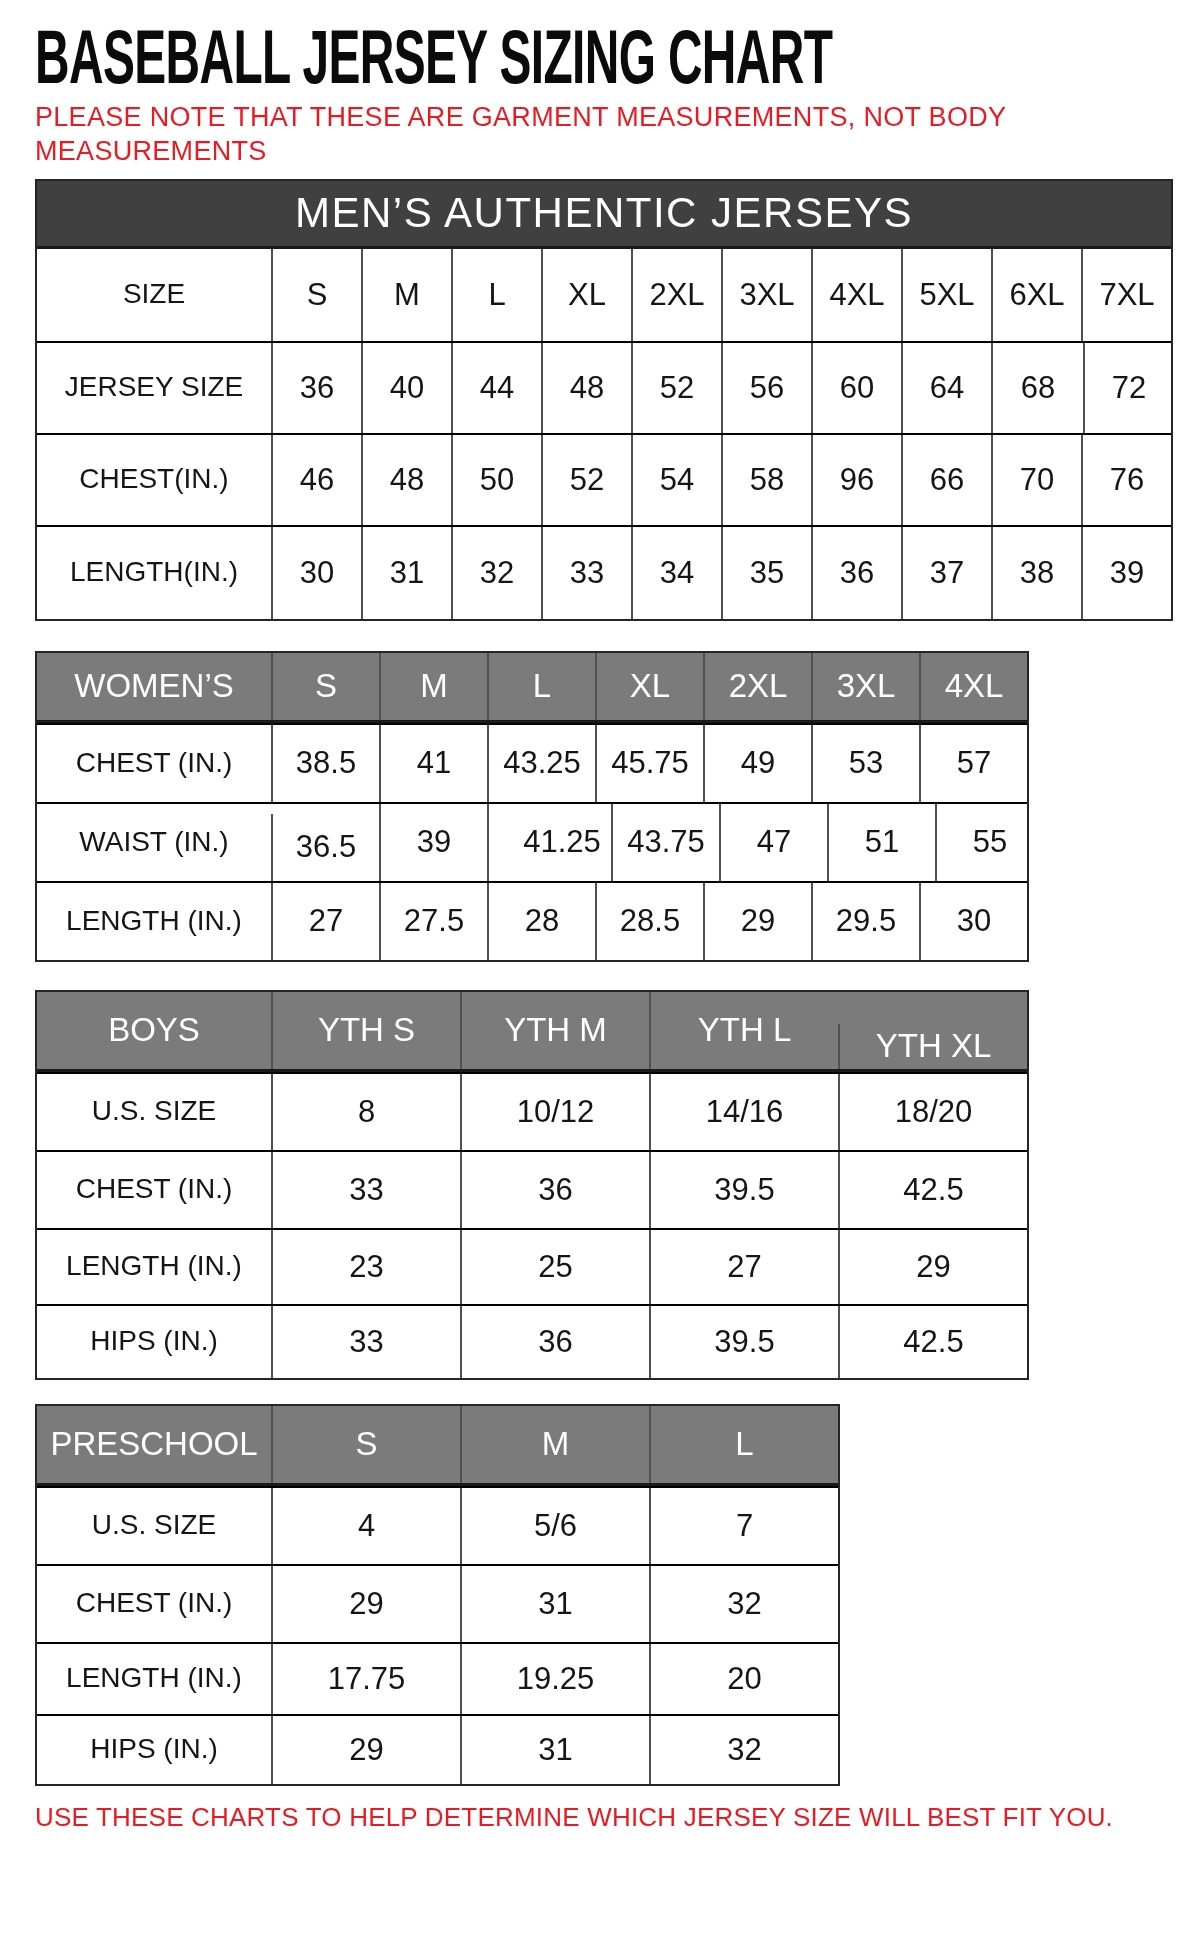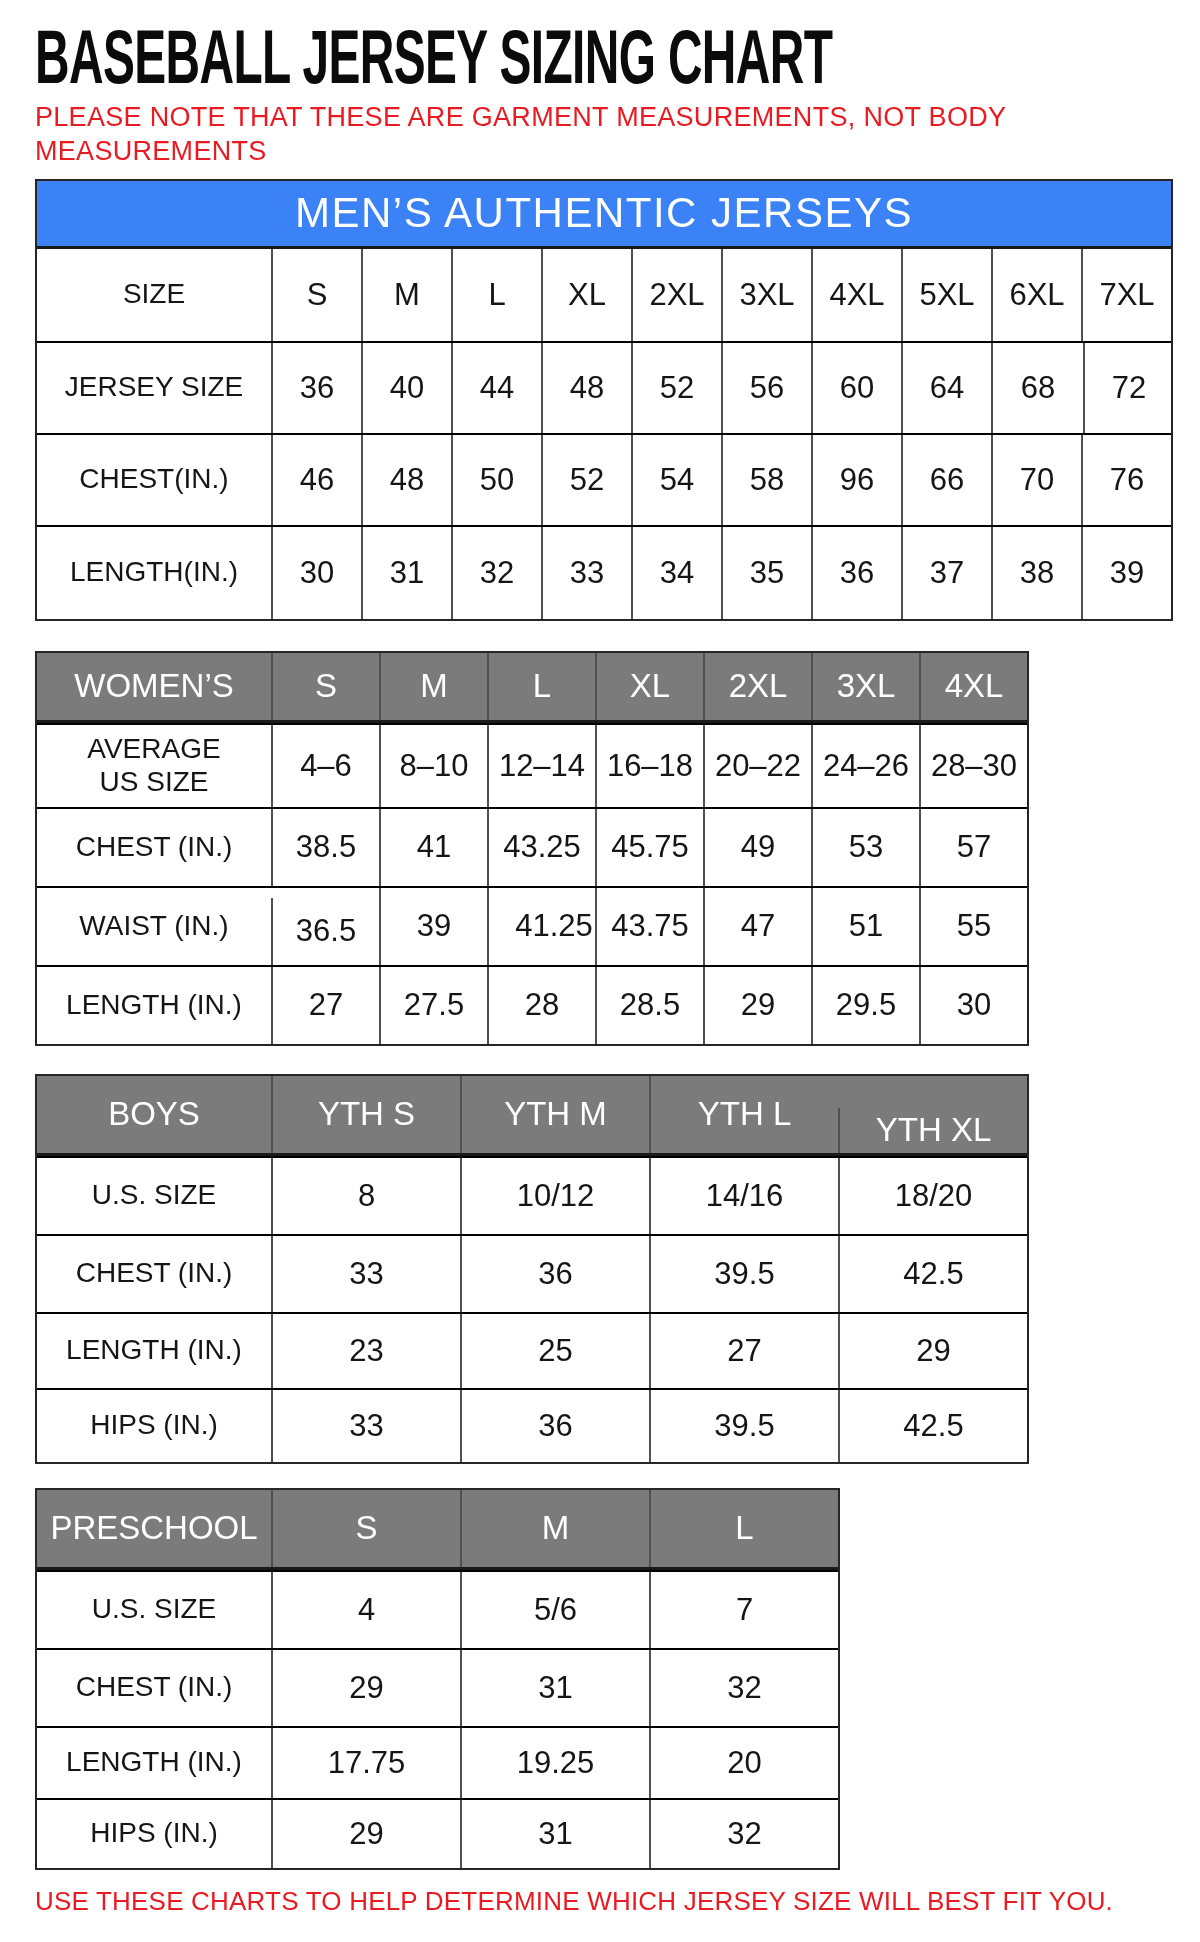--- a/index.html
+++ b/index.html
@@ -31,21 +31,21 @@
   }
 
   
   .size-table { border:2px solid #262626; background:#fff; }
   .mt-men { margin-top:10px; }
   .mt-women { margin-top:30px; }
   .mt-boys { margin-top:28px; }
   .mt-preschool { margin-top:24px; }
 
   .t-banner {
-    background:#3b82f6; color:#ffffff;
+    background:#404040; color:#ffffff;
     display:flex; align-items:center; justify-content:center;
     font-size:42px; letter-spacing:1.5px;
     border-bottom:3px solid #1a1a1a;
   }
   .t-row { display:flex; }
   .t-row + .t-row { border-top:2px solid #000000; }
   .t-header {
     background:#7B7B7B; color:#ffffff;
     border-bottom:3px solid #1a1a1a;
   }
@@ -126,46 +126,35 @@
       <div class="t-row t-header" style="height: 70px;">
         <div class="t-cell t-label" style="width: 234px;">WOMEN’S</div>
         <div class="t-cell" style="width: 108px;">S</div>
         <div class="t-cell" style="width: 108px;">M</div>
         <div class="t-cell" style="width: 108px;">L</div>
         <div class="t-cell" style="width: 108px;">XL</div>
         <div class="t-cell" style="width: 108px;">2XL</div>
         <div class="t-cell" style="width: 108px;">3XL</div>
         <div class="t-cell" style="width: 108px;">4XL</div>
       </div>
-      <div class="t-row" style="height: 84px;">
-        <div class="t-cell t-label" style="width: 234px;">AVERAGE
-US SIZE</div>
-        <div class="t-cell t-value" style="width: 108px;">4–6</div>
-        <div class="t-cell t-value" style="width: 108px;">8–10</div>
-        <div class="t-cell t-value" style="width: 108px;">12–14</div>
-        <div class="t-cell t-value" style="width: 108px;">16–18</div>
-        <div class="t-cell t-value" style="width: 108px;">20–22</div>
-        <div class="t-cell t-value" style="width: 108px;">24–26</div>
-        <div class="t-cell t-value" style="width: 108px;">28–30</div>
-      </div>
       <div class="t-row" style="height: 79px;">
         <div class="t-cell t-label" style="width: 234px;">CHEST (IN.)</div>
         <div class="t-cell t-value" style="width: 108px;">38.5</div>
         <div class="t-cell t-value" style="width: 108px;">41</div>
         <div class="t-cell t-value" style="width: 108px;">43.25</div>
         <div class="t-cell t-value" style="width: 108px;">45.75</div>
         <div class="t-cell t-value" style="width: 108px;">49</div>
         <div class="t-cell t-value" style="width: 108px;">53</div>
         <div class="t-cell t-value" style="width: 108px;">57</div>
       </div>
       <div class="t-row" style="height: 79px;">
         <div class="t-cell t-label" style="width: 234px;">WAIST (IN.)</div>
         <div class="t-cell t-value" style="width: 108px; margin-top: 10px;">36.5</div>
         <div class="t-cell t-value" style="width: 108px;">39</div>
-        <div class="t-cell t-value" style="width: 108px; padding-left: 24px;">41.25</div>
+        <div class="t-cell t-value" style="width: 124px; padding-left: 24px;">41.25</div>
         <div class="t-cell t-value" style="width: 108px;">43.75</div>
         <div class="t-cell t-value" style="width: 108px;">47</div>
         <div class="t-cell t-value" style="width: 108px;">51</div>
         <div class="t-cell t-value" style="width: 108px;">55</div>
       </div>
       <div class="t-row" style="height: 79px;">
         <div class="t-cell t-label" style="width: 234px;">LENGTH (IN.)</div>
         <div class="t-cell t-value" style="width: 108px;">27</div>
         <div class="t-cell t-value" style="width: 108px;">27.5</div>
         <div class="t-cell t-value" style="width: 108px;">28</div>

